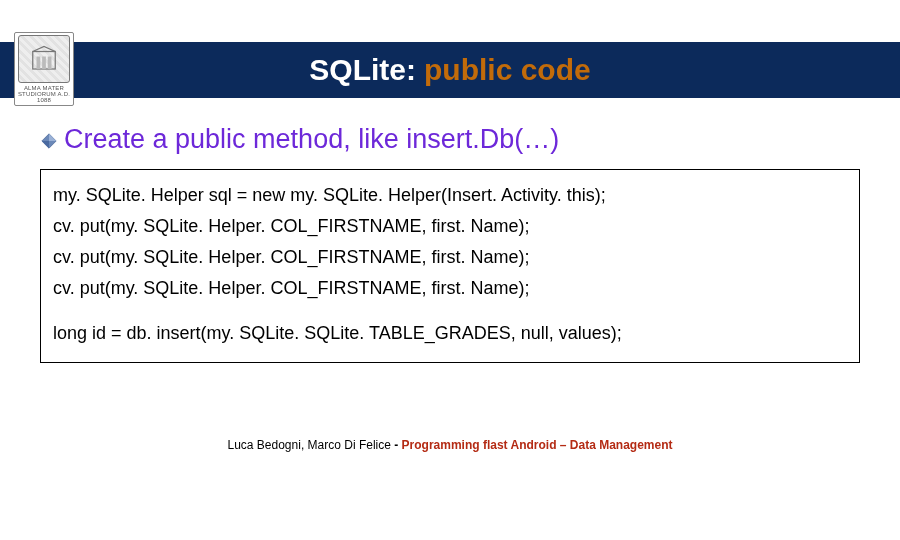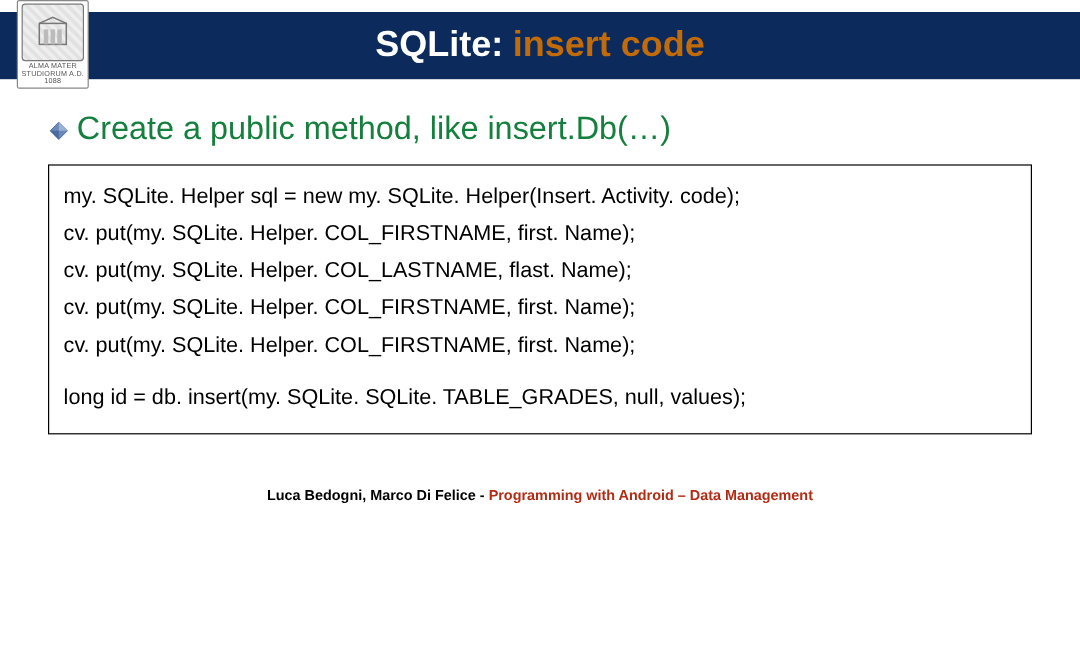--- a/index.html
+++ b/index.html
@@ -1,17 +1,17 @@
 <!DOCTYPE html>
 <html><head>
 <meta charset="utf-8">
 <style>
   * { margin: 0; padding: 0; box-sizing: border-box; }
   html, body { width: 900px; height: 540px; font-family: Arial, Helvetica, sans-serif; background: #fff; overflow: hidden; }
-  .slide { width: 900px; height: 436px; position: relative; background: #fff; }
+  .slide { width: 900px; height: 436px; position: relative; background: #fff; margin-top: 32px; }
 
   .header-bar {
     position: absolute;
     left: 0; top: 10px;
     width: 900px; height: 56px;
     background: #0c2a5b;
     display: flex; align-items: center;
   }
   .logo {
     position: absolute;
@@ -39,21 +39,21 @@
     font-family: Verdana, Arial, sans-serif;
   }
   .slide-title .accent { color: #c26b0a; margin-left: 8px; }
 
   .body {
     position: absolute; left: 40px; right: 40px; top: 92px;
   }
 
   .bullet-row { display:flex; align-items:flex-start; gap: 6px; }
   .diamond-icon { width: 18px; height: 18px; margin-top: 8px; flex: 0 0 auto; }
-  .bullet-text { font-size: 27px; color: #15803d; font-family: Arial, sans-serif; }
+  .bullet-text { font-size: 27px; color: #6d28d9; font-family: Arial, sans-serif; }
 
   .code-box {
     margin-top: 14px;
     border: 1px solid #000;
     background: #fff;
     padding: 10px 12px 14px 12px;
   }
   .code-line {
     font-family: Arial, sans-serif;
     font-size: 18px;
@@ -63,21 +63,21 @@
   }
   .code-gap { height: 14px; }
 
   .footer {
     position: absolute;
     left: 0; right: 0; bottom: 16px;
     text-align: center;
     font-size: 12px;
     font-family: Verdana, Arial, sans-serif;
   }
-  .footer .authors { color: #000; font-weight: 700; }
+  .footer .authors { color: #000; font-weight: 400; }
   .footer .sep { color:#000; font-weight:700; }
   .footer .course { color: #b42b14; font-weight: 700; }
 </style>
 </head>
 <body>
 
 <div class="slide">
 
   <div class="header-bar"></div>
 
@@ -89,43 +89,42 @@
         <rect x="10.5" y="10" width="3" height="10" fill="#bbb"></rect>
         <rect x="15" y="10" width="3" height="10" fill="#bbb"></rect>
         <polyline points="3,6 12,2 21,6" fill="none" stroke="#777" stroke-width="1"></polyline>
       </svg>
     </div>
     <div class="logo-text">ALMA MATER STUDIORUM A.D. 1088</div>
   </div>
 
   <div class="slide-title">
     <span>SQLite:</span>
-    <span class="accent">insert code</span>
+    <span class="accent">public code</span>
   </div>
 
   <div class="body">
 
     <div class="bullet-row">
       <svg class="diamond-icon" viewBox="0 0 20 20">
         <polygon points="10,2 18,10 10,18 2,10" fill="#6b88b8" stroke="#2e4f85" stroke-width="0.6"></polygon>
         <polygon points="10,2 18,10 10,10" fill="#9ab1d6"></polygon>
         <polygon points="2,10 10,18 10,10" fill="#4a6aa0"></polygon>
       </svg>
       <div class="bullet-text">Create a public method, like insert.Db(…)</div>
     </div>
 
     <div class="code-box">
-      <div class="code-line">my. SQLite. Helper sql = new my. SQLite. Helper(Insert. Activity. code);</div>
+      <div class="code-line">my. SQLite. Helper sql = new my. SQLite. Helper(Insert. Activity. this);</div>
       <div class="code-line">cv. put(my. SQLite. Helper. COL_FIRSTNAME, first. Name);</div>
-      <div class="code-line">cv. put(my. SQLite. Helper. COL_LASTNAME, flast. Name);</div>
       <div class="code-line">cv. put(my. SQLite. Helper. COL_FIRSTNAME, first. Name);</div>
       <div class="code-line">cv. put(my. SQLite. Helper. COL_FIRSTNAME, first. Name);</div>
       <div class="code-gap"></div>
       <div class="code-line">long id = db. insert(my. SQLite. SQLite. TABLE_GRADES, null, values);</div>
     </div>
 
   </div>
 
   <div class="footer">
-    <span class="authors">Luca Bedogni, Marco Di Felice</span><span class="sep"> - </span><span class="course">Programming with Android – Data Management</span>
+    <span class="authors">Luca Bedogni, Marco Di Felice</span><span class="sep"> - </span><span class="course">Programming flast Android – Data Management</span>
   </div>
 
 </div>
 
 </body></html>

